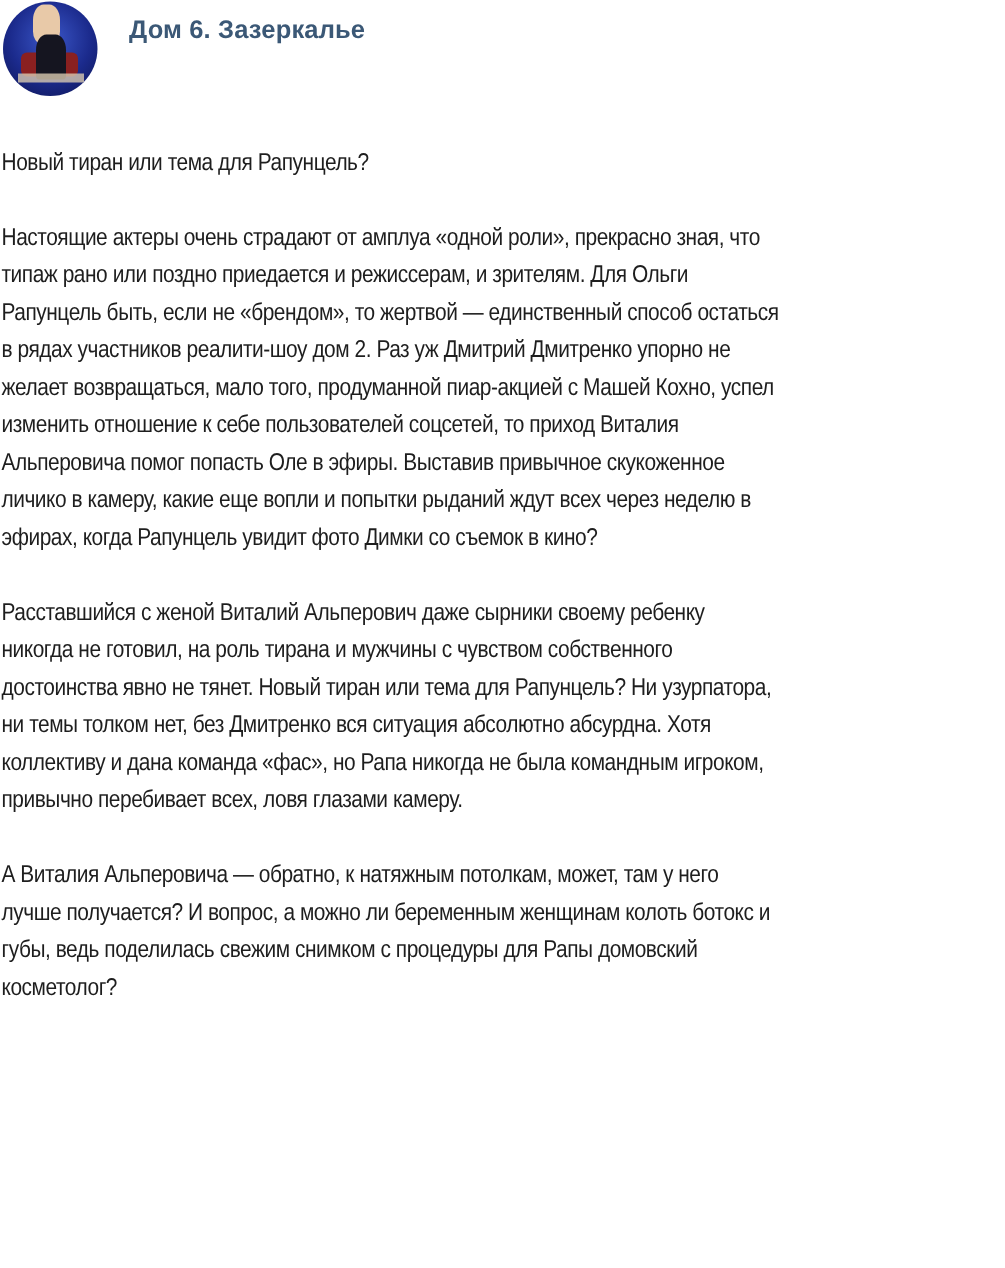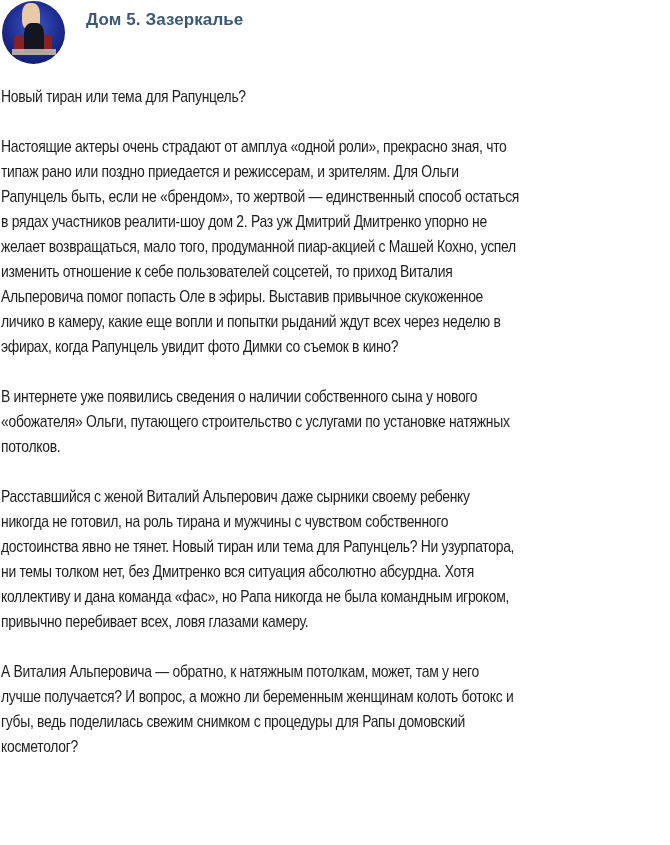--- a/index.html
+++ b/index.html
@@ -6,35 +6,34 @@
   body { width:670px; height:845px; overflow:hidden; position:relative; font-family:"Liberation Sans", sans-serif; }
   .header { position:absolute; left:0; top:0; width:670px; height:66px; }
   .avatar { position:absolute; left:2px; top:1px; width:63px; height:63px; border-radius:50%;
     background: radial-gradient(circle at 50% 40%, #3b57c8 0%, #1b2a8c 55%, #0c1450 100%); overflow:hidden; }
   .avatar .fig1 { position:absolute; left:20px; top:2px; width:18px; height:26px; border-radius:40% 40% 30% 30%; background:#e8c9a8; }
   .avatar .fig2 { position:absolute; left:22px; top:22px; width:20px; height:30px; border-radius:35% 35% 10% 10%; background:#151520; }
   .avatar .chair { position:absolute; left:12px; top:34px; width:38px; height:16px; background:#8a2020; border-radius:4px; }
   .avatar .cap { position:absolute; left:10px; top:48px; width:44px; height:6px; background:#d8c9b0; opacity:.8; }
   .title { position:absolute; left:86px; top:10px; font-size:17px; font-weight:bold; color:#3b5876; letter-spacing:0.1px; }
   .post { position:absolute; left:1px; top:84px; width:668px; font-size:16.2px; line-height:25px; color:#1e1e1e; letter-spacing:-0.35px; }
-  .post p { margin:0 0 25px 0; white-space:pre-line; transform-origin:left top; }
+  .post p { margin:12px 0 25px 0; white-space:pre-line; transform-origin:left top; }
   .line { display:block; white-space:nowrap; transform:scaleX(0.86); transform-origin:left center; }
 </style>
 </head>
 <body>
 
 <div class="header">
   <div class="avatar">
     <div class="fig1"></div>
     <div class="chair"></div>
     <div class="fig2"></div>
     <div class="cap"></div>
   </div>
-  <div class="title">Дом 5. Зазеркалье</div>
+  <div class="title">Дом 6. Зазеркалье</div>
 </div>
 
 <div class="post" id="post">
     <p><span class="line">Новый тиран или тема для Рапунцель?</span></p>
     <p><span class="line">Настоящие актеры очень страдают от амплуа «одной роли», прекрасно зная, что</span><span class="line">типаж рано или поздно приедается и режиссерам, и зрителям. Для Ольги</span><span class="line">Рапунцель быть, если не «брендом», то жертвой — единственный способ остаться</span><span class="line">в рядах участников реалити-шоу дом 2. Раз уж Дмитрий Дмитренко упорно не</span><span class="line">желает возвращаться, мало того, продуманной пиар-акцией с Машей Кохно, успел</span><span class="line">изменить отношение к себе пользователей соцсетей, то приход Виталия</span><span class="line">Альперовича помог попасть Оле в эфиры.  Выставив привычное скукоженное</span><span class="line">личико в камеру, какие еще вопли и попытки рыданий ждут всех через неделю в</span><span class="line">эфирах, когда Рапунцель увидит фото Димки со съемок в кино?</span></p>
-    <p><span class="line">В интернете уже появились сведения  о наличии собственного сына у нового</span><span class="line">«обожателя» Ольги, путающего строительство с услугами по установке натяжных</span><span class="line">потолков.</span></p>
     <p><span class="line">Расставшийся с женой Виталий Альперович даже сырники своему ребенку</span><span class="line">никогда не готовил, на роль тирана и мужчины с чувством собственного</span><span class="line">достоинства явно не тянет. Новый тиран или тема для Рапунцель? Ни узурпатора,</span><span class="line">ни темы толком нет, без Дмитренко вся ситуация абсолютно абсурдна.  Хотя</span><span class="line">коллективу и дана команда «фас», но Рапа никогда не была командным игроком,</span><span class="line">привычно перебивает всех, ловя глазами камеру.</span></p>
     <p><span class="line">А Виталия  Альперовича — обратно, к натяжным потолкам, может, там у него</span><span class="line">лучше получается? И вопрос, а можно ли беременным женщинам колоть ботокс и</span><span class="line">губы, ведь поделилась свежим снимком с процедуры для Рапы домовский</span><span class="line">косметолог?</span></p>
   </div>
 
 </body></html>

